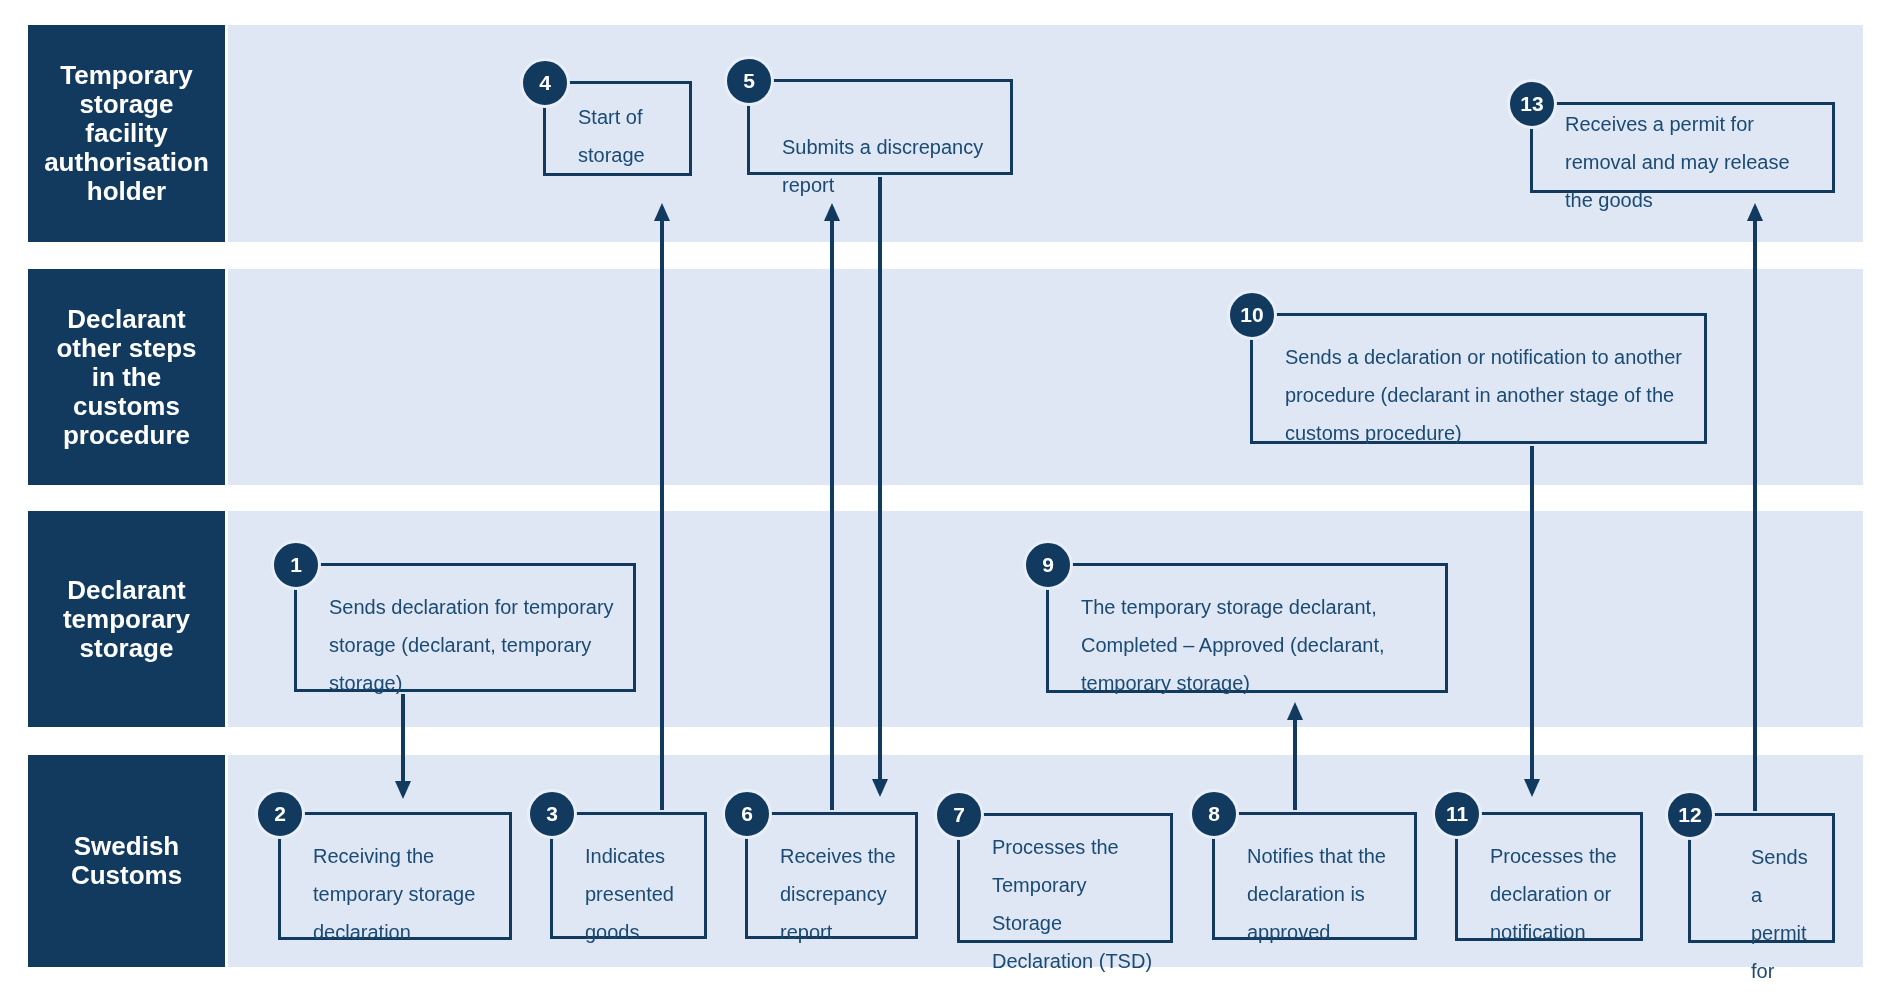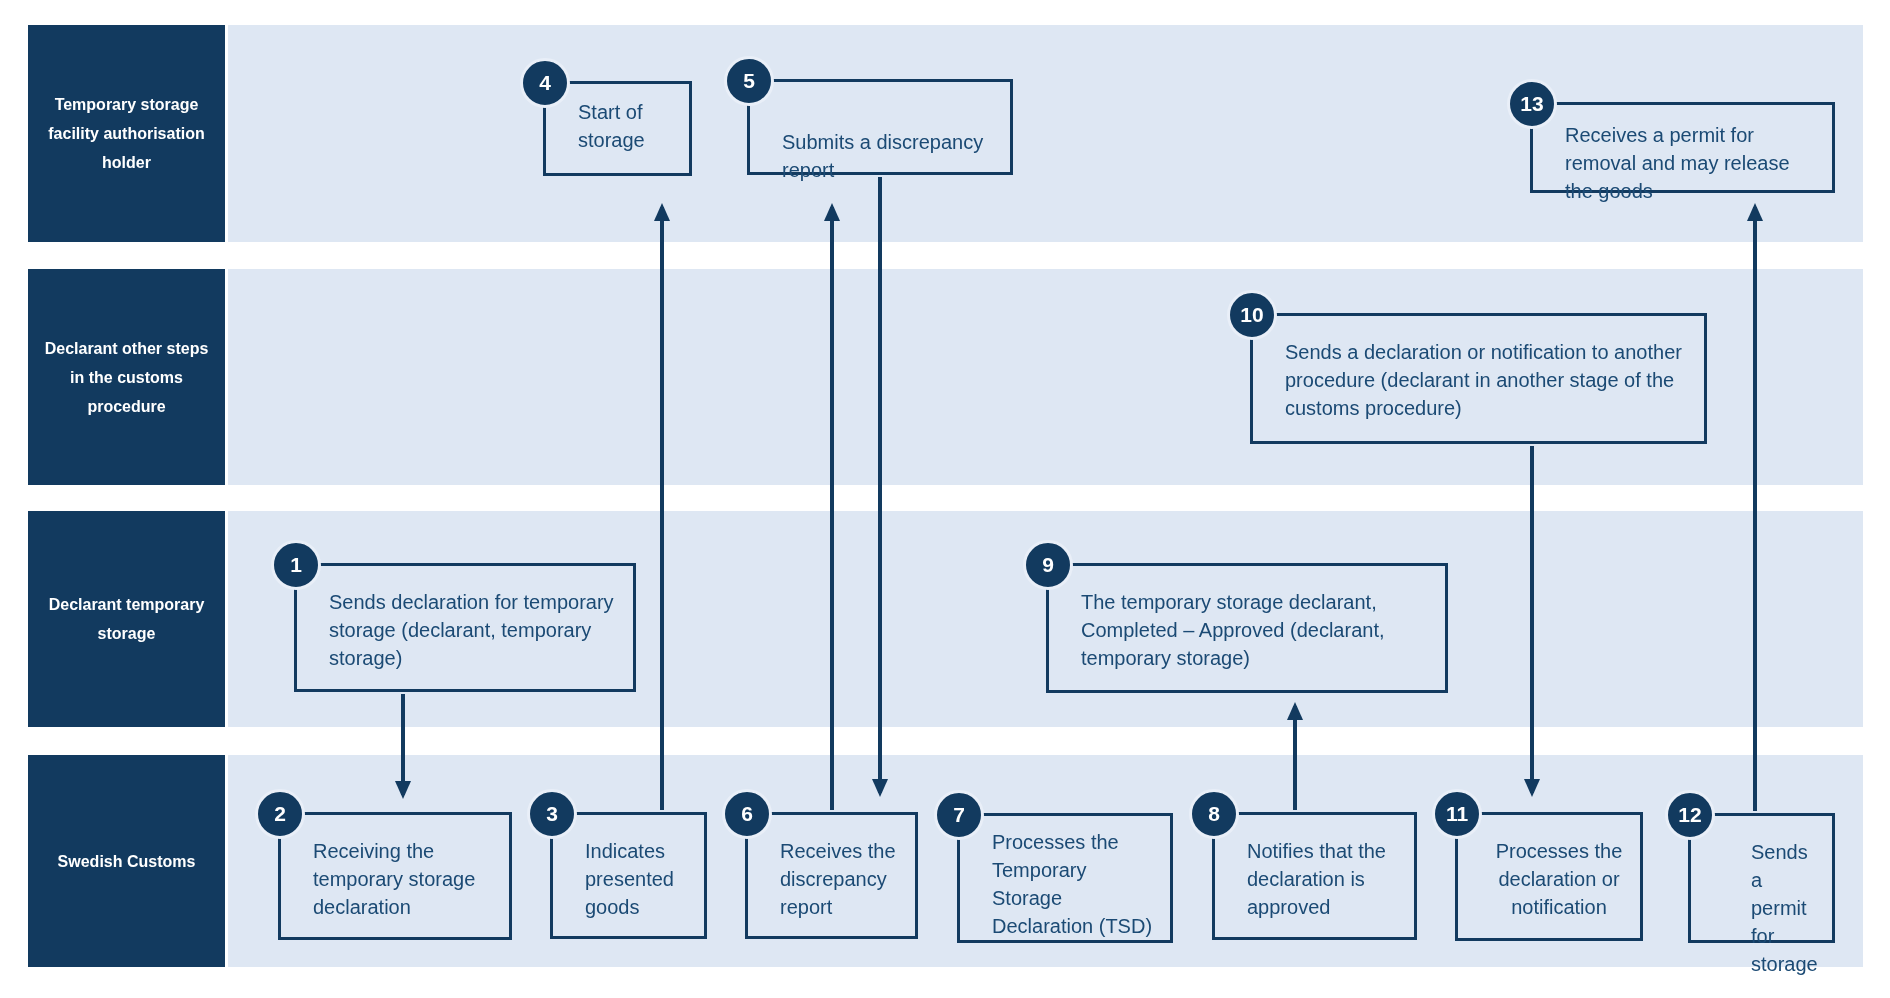--- a/index.html
+++ b/index.html
@@ -16,51 +16,51 @@
 
   
   .band{position:absolute;left:228px;width:1635px;background:var(--band);}
   .band.l1{top:25px;height:217px;}
   .band.l2{top:269px;height:216px;}
   .band.l3{top:511px;height:216px;}
   .band.l4{top:755px;height:212px;}
 
   
   .lane-label{position:absolute;left:28px;width:197px;background:var(--navy);color:#ffffff;
-    font-weight:bold;font-size:16px;line-height:29px;text-align:center;
+    font-weight:bold;font-size:26px;line-height:29px;text-align:center;
     display:flex;align-items:center;justify-content:center;padding:0 16px;box-sizing:border-box;}
   .lane-label.l1{top:25px;height:217px;}
   .lane-label.l2{top:269px;height:216px;}
   .lane-label.l3{top:511px;height:216px;}
   .lane-label.l4{top:755px;height:212px;}
 
   
   .step{position:absolute;background:var(--boxfill);border:3px solid var(--navy);box-sizing:border-box;}
-  .step .txt{color:var(--boxtext);font-size:20px;line-height:28px;padding:22px 12px 0 32px;}
+  .step .txt{color:var(--boxtext);font-size:20px;line-height:38px;padding:22px 12px 0 32px;}
   .step .num{position:absolute;left:-26px;top:-26px;width:44px;height:44px;border-radius:50%;
     background:var(--navy);color:#ffffff;border:3px solid var(--ring);
     display:flex;align-items:center;justify-content:center;font-weight:bold;font-size:21px;}
 
   .s1{left:294px;top:563px;width:342px;height:129px;}
   .s2{left:278px;top:812px;width:234px;height:128px;}
   .s3{left:550px;top:812px;width:157px;height:127px;}
   .s4{left:543px;top:81px;width:149px;height:95px;}
   .s4 .txt{padding-top:14px;}
   .s5{left:747px;top:79px;width:266px;height:96px;}
   .s5 .txt{padding-top:14px;margin-top:32px;}
   .s6{left:745px;top:812px;width:173px;height:127px;}
   .s7{left:957px;top:813px;width:216px;height:130px;}
   .s7 .txt{padding-top:12px;}
   .s8{left:1212px;top:812px;width:205px;height:128px;}
   .s9{left:1046px;top:563px;width:402px;height:130px;}
   .s10{left:1250px;top:313px;width:457px;height:131px;}
-  .s11{left:1455px;top:812px;width:188px;height:129px;text-align:center;}
+  .s11{left:1455px;top:812px;width:188px;height:129px;}
   .s12{left:1688px;top:813px;width:147px;height:130px;padding-left:28px;}
   .s13{left:1530px;top:77px;width:305px;height:91px;margin-top:25px;}
-  .s13 .txt{padding-top:16px;}
+  .s13 .txt{padding-top:0;}
 
   
   svg.arrows{position:absolute;left:0;top:0;pointer-events:none;}
   svg.arrows line{stroke:var(--navy);stroke-width:4;}
   svg.arrows .head{fill:var(--navy);}
 </style>
 </head>
 <body>
 
 <div class="canvas">

